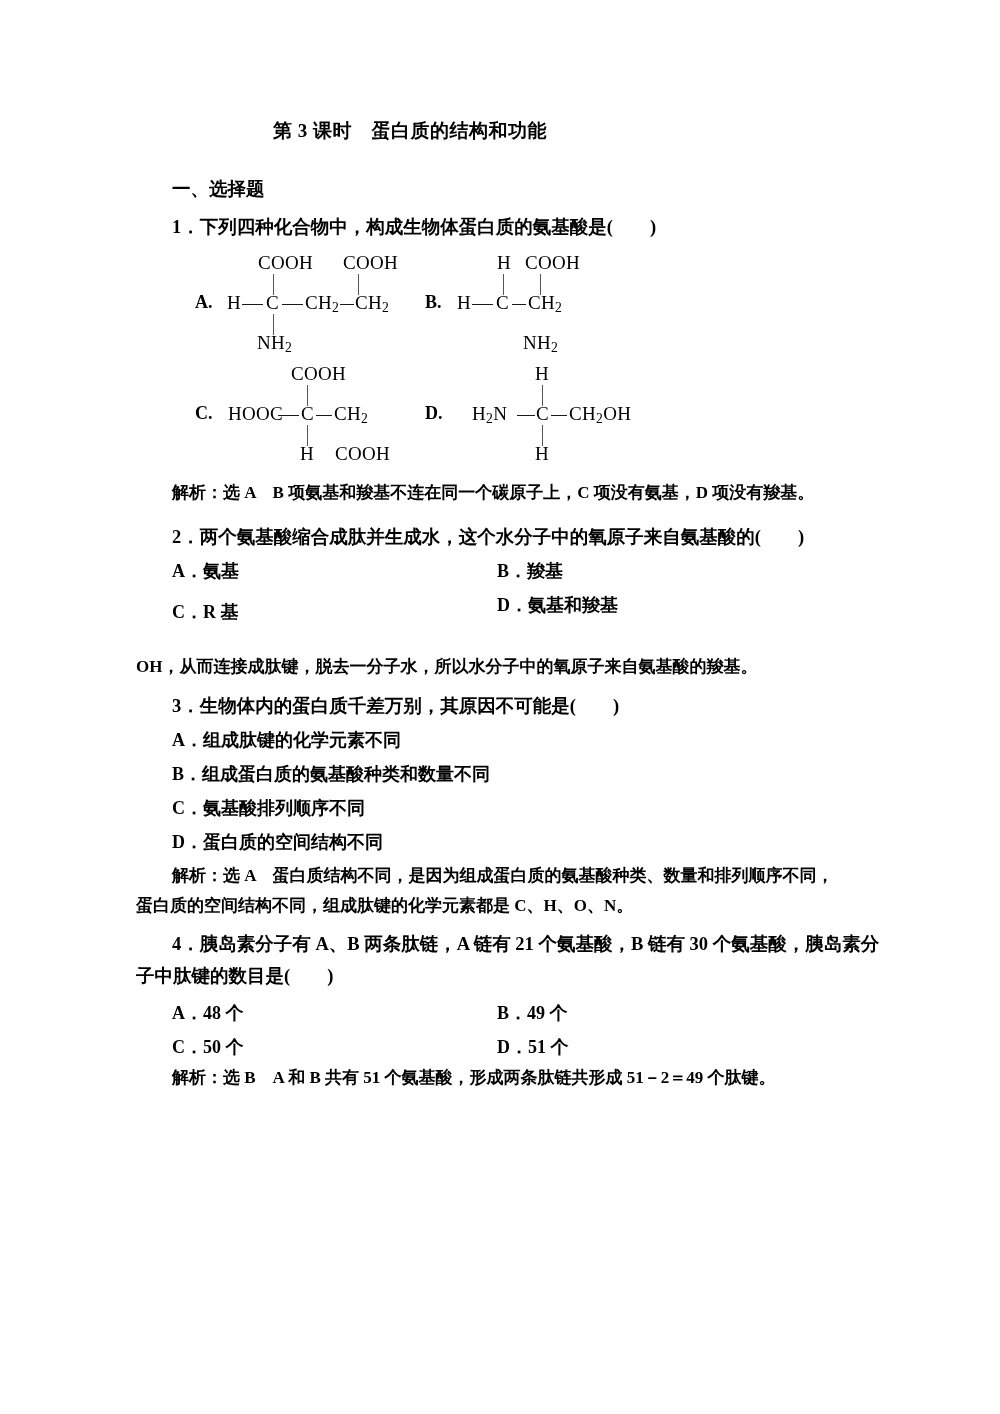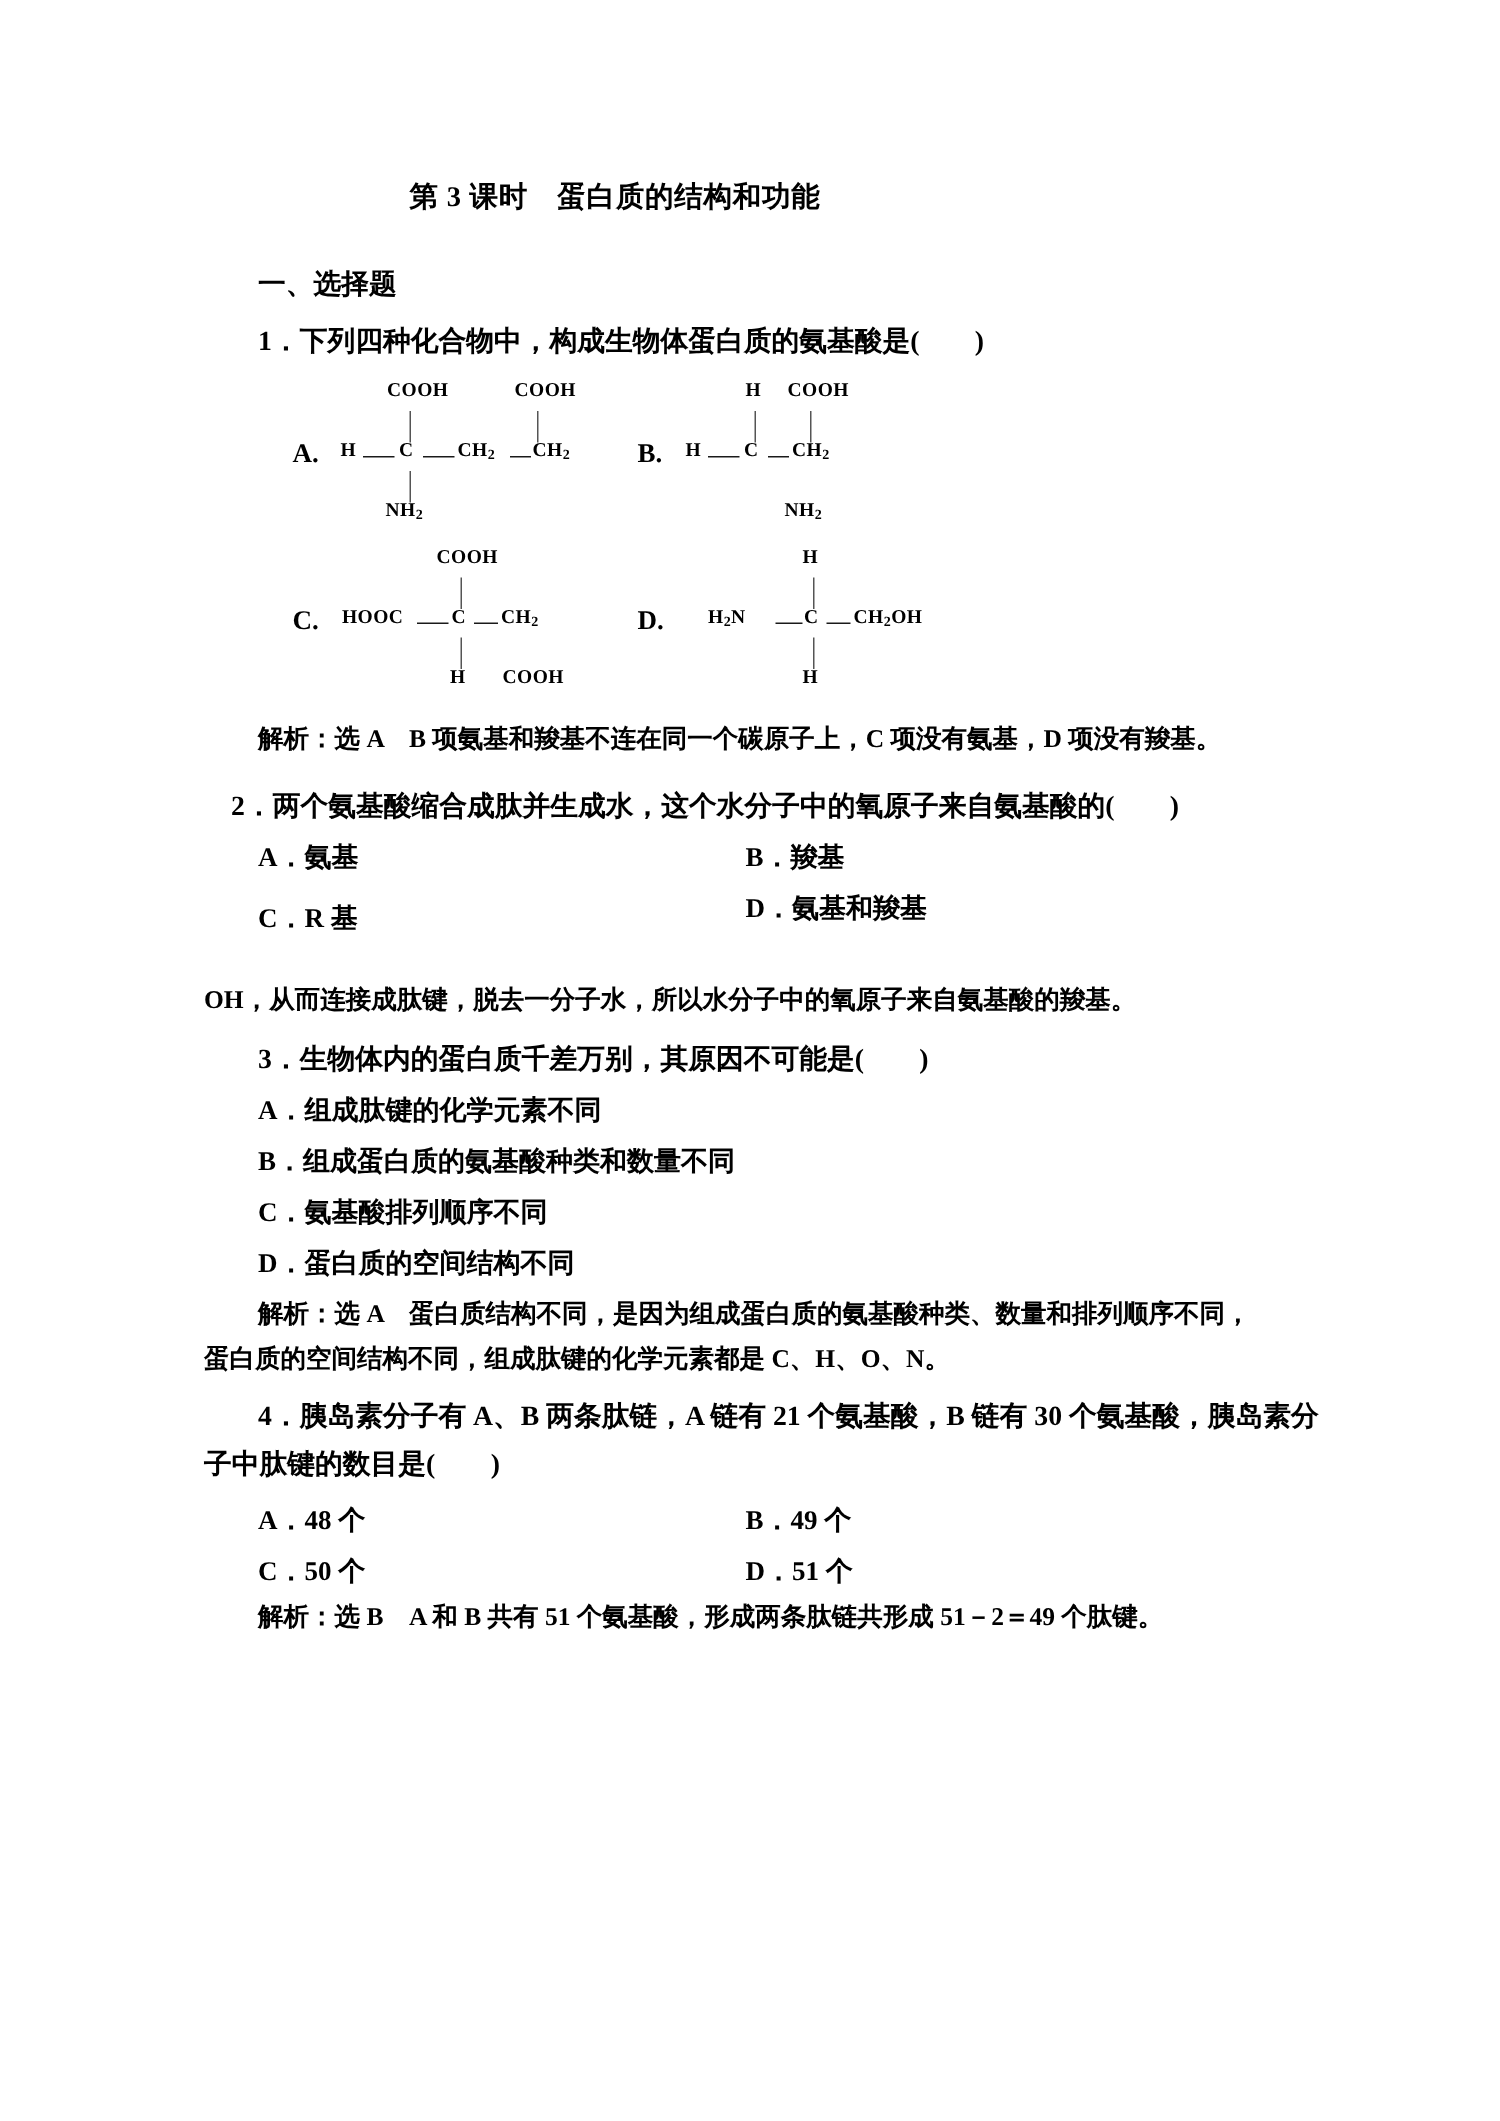--- a/index.html
+++ b/index.html
@@ -67,24 +67,23 @@
     font-size: 18px;
     font-family: "Liberation Serif", "DejaVu Serif", serif;
   }
   .struct .lbl {
     position: absolute;
     font-size: 18px;
     font-weight: bold;
   }
   .atom {
     position: absolute;
-    font-size: 13px;
+    font-size: 19px;
     white-space: nowrap;
     letter-spacing: 0.3px;
-    font-weight: bold;
   }
   .bond-h {
     position: absolute;
     height: 0;
     border-top: 1.6px solid #1a1a1a;
   }
   .bond-v {
     position: absolute;
     width: 0;
     border-left: 1.4px solid #555555;
@@ -154,21 +153,21 @@
     <div class="bond-h" style="left:92px; top:52px; width:18px;"></div>
     <div class="atom" style="left:111px; top:40px;">C</div>
     <div class="bond-h" style="left:126px; top:52px; width:16px;"></div>
     <div class="atom" style="left:144px; top:40px;"><span>CH</span><sub>2</sub><span>OH</span></div>
     <div class="bond-v" style="left:117px; top:62px; height:21px;"></div>
     <div class="atom" style="left:110px; top:80px;">H</div>
   </div>
 
   <div class="analysis" style="left:172px; top:481px;">解析：选 A　B 项氨基和羧基不连在同一个碳原子上，C 项没有氨基，D 项没有羧基。</div>
 
-  <div class="qtext" style="left:154px; top:524px;">2．两个氨基酸缩合成肽并生成水，这个水分子中的氧原子来自氨基酸的(　　)</div>
+  <div class="qtext" style="left:172px; top:524px;">2．两个氨基酸缩合成肽并生成水，这个水分子中的氧原子来自氨基酸的(　　)</div>
   <div class="opt" style="left:172px; top:559px;">A．氨基</div>
   <div class="opt" style="left:497px; top:559px;">B．羧基</div>
   <div class="opt" style="left:172px; top:600px;">C．R 基</div>
   <div class="opt" style="left:497px; top:593px;">D．氨基和羧基</div>
   <div class="analysis" style="left:136px; top:655px;">OH，从而连接成肽键，脱去一分子水，所以水分子中的氧原子来自氨基酸的羧基。</div>
 
   <div class="qtext" style="left:172px; top:693px;">3．生物体内的蛋白质千差万别，其原因不可能是(　　)</div>
   <div class="opt" style="left:172px; top:728px;">A．组成肽键的化学元素不同</div>
   <div class="opt" style="left:172px; top:762px;">B．组成蛋白质的氨基酸种类和数量不同</div>
   <div class="opt" style="left:172px; top:796px;">C．氨基酸排列顺序不同</div>

